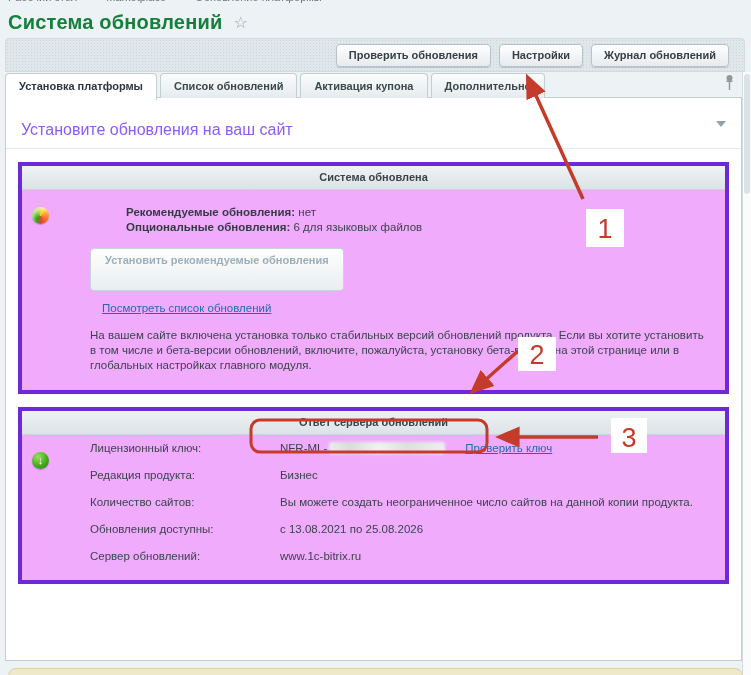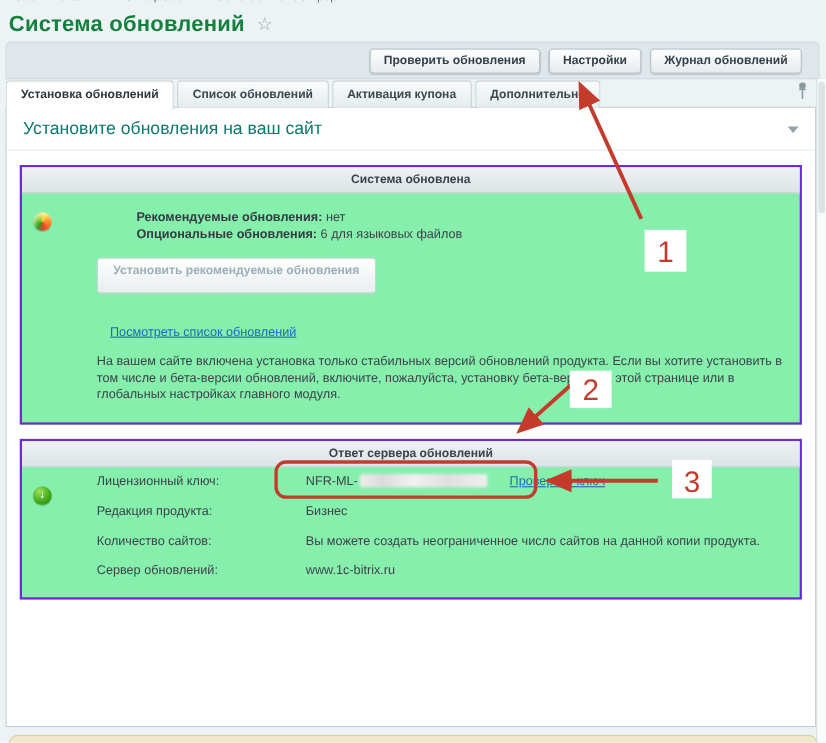--- a/index.html
+++ b/index.html
@@ -44,48 +44,48 @@
   }
   .tab.active { background:#ffffff; padding-bottom:8px; margin-bottom:-2px; color:#2d363d; }
   .pin-wrap { margin-left:auto; margin-right:2px; align-self:flex-start; margin-top:2px; cursor:pointer; }
 
   
   .content {
     position:absolute; left:5px; top:97px; width:737px; height:564px;
     background:#ffffff; border:1px solid #c2ced3; z-index:1;
   }
   .section-head { display:flex; align-items:center; padding:11px 15px 9px; border-bottom:1px solid #e4eaec; }
-  .section-title { font-size:16px; color:#0f766e; }
+  .section-title { font-size:16px; color:#8b5cf6;margin-top:12px; }
   .collapse-tri { margin-left:auto; width:0; height:0; border-left:5px solid transparent; border-right:5px solid transparent; border-top:6px solid #95a2a9; cursor:pointer; }
 
-  .panel { margin:13px 12px 0; border:2px solid #6d28d9; background:#86efac; }
+  .panel { margin:13px 12px 0; border:4px solid #6d28d9; background:#f0abfc; }
   .panel-head {
     text-align:center; font-size:11px; font-weight:bold; color:#39434a;
     background:linear-gradient(#eef2f3,#dce3e6); border-bottom:1px solid #ccd5d9; padding:5px 0 6px;
   }
   .panel-body { position:relative; padding:15px 14px 4px 68px; font-size:11.5px; line-height:15px; color:#3b444b; }
 
   .ball-icon {
     position:absolute; left:10px; top:17px; width:17px; height:17px; border-radius:50%;
     background:conic-gradient(from 20deg,#ffd83a,#ff9331 18%,#e8442c 42%,#2f9e1f 55%,#7ec832 78%,#ffd83a);
     box-shadow:inset 2px 3px 3px rgba(255,255,255,.55), 0 1px 1px rgba(0,0,0,.2);
   }
   .down-icon {
     position:absolute; left:10px; top:17px; width:17px; height:17px; border-radius:50%;
     background:radial-gradient(circle at 35% 28%, #9be05f, #3aa616 62%, #2b860f);
     color:#fff; font-size:11px; font-weight:bold; text-align:center; line-height:16px;
     box-shadow:0 1px 1px rgba(0,0,0,.25);
   }
 
   .upd-line b { color:#333c43;padding-left:36px; }
   .install-btn {
-    display:inline-block; margin:13px 0 28px;
+    display:inline-block; margin:13px 0 10px;
     background:linear-gradient(#fefefe,#e9eef0); border:1px solid #c9d4d9; border-radius:4px;
     font-family:"Liberation Sans", sans-serif; font-size:11px; font-weight:bold; color:#9cafba;
-    padding:5px 14px 14px; cursor:default;
+    padding:5px 14px 24px; cursor:default;
   }
   a.link { color:#1f6bb5; text-decoration:underline; cursor:pointer;padding-left:12px; }
   .view-list { display:inline-block; margin-bottom:12px; font-size:11.5px; }
   .paras p { margin:0 0 13px; }
 
   .srv-rows { padding-top:6px; }
   .srv-row { display:flex; margin-bottom:12px; }
   .srv-label { flex:none; width:190px; padding-right:10px; }
   .srv-value { flex:1; }
   .masked-key {
@@ -121,21 +121,21 @@
   <span class="star-icon">☆</span>
 </div>
 
 <div class="toolbar">
   <button class="tb-btn">Проверить обновления</button>
   <button class="tb-btn">Настройки</button>
   <button class="tb-btn">Журнал обновлений</button>
 </div>
 
 <div class="tabs-row">
-  <div class="tab active">Установка обновлений</div>
+  <div class="tab active">Установка платформы</div>
   <div class="tab">Список обновлений</div>
   <div class="tab">Активация купона</div>
   <div class="tab">Дополнительно</div>
   <div class="pin-wrap">
     <svg width="11" height="17" viewBox="0 0 11 17">
       <circle cx="5.5" cy="4" r="3" fill="#8b98a0"></circle>
       <rect x="2.5" y="6.4" width="6" height="1.6" fill="#8b98a0"></rect>
       <rect x="4.8" y="8" width="1.4" height="8" fill="#8b98a0"></rect>
     </svg>
   </div>
@@ -186,20 +186,24 @@
         <div class="srv-label">Редакция продукта:</div>
         <div class="srv-value">Бизнес</div>
       </div>
 
       <div class="srv-row">
         <div class="srv-label">Количество сайтов:</div>
         <div class="srv-value">Вы можете создать неограниченное число сайтов на данной копии продукта.</div>
       </div>
 
 
+      <div class="srv-row">
+        <div class="srv-label">Обновления доступны:</div>
+        <div class="srv-value">с 13.08.2021 по 25.08.2026</div>
+      </div>
 
       <div class="srv-row">
         <div class="srv-label">Сервер обновлений:</div>
         <div class="srv-value">www.1c-bitrix.ru</div>
       </div>
 
     </div>
   </div>
 </div>
 

